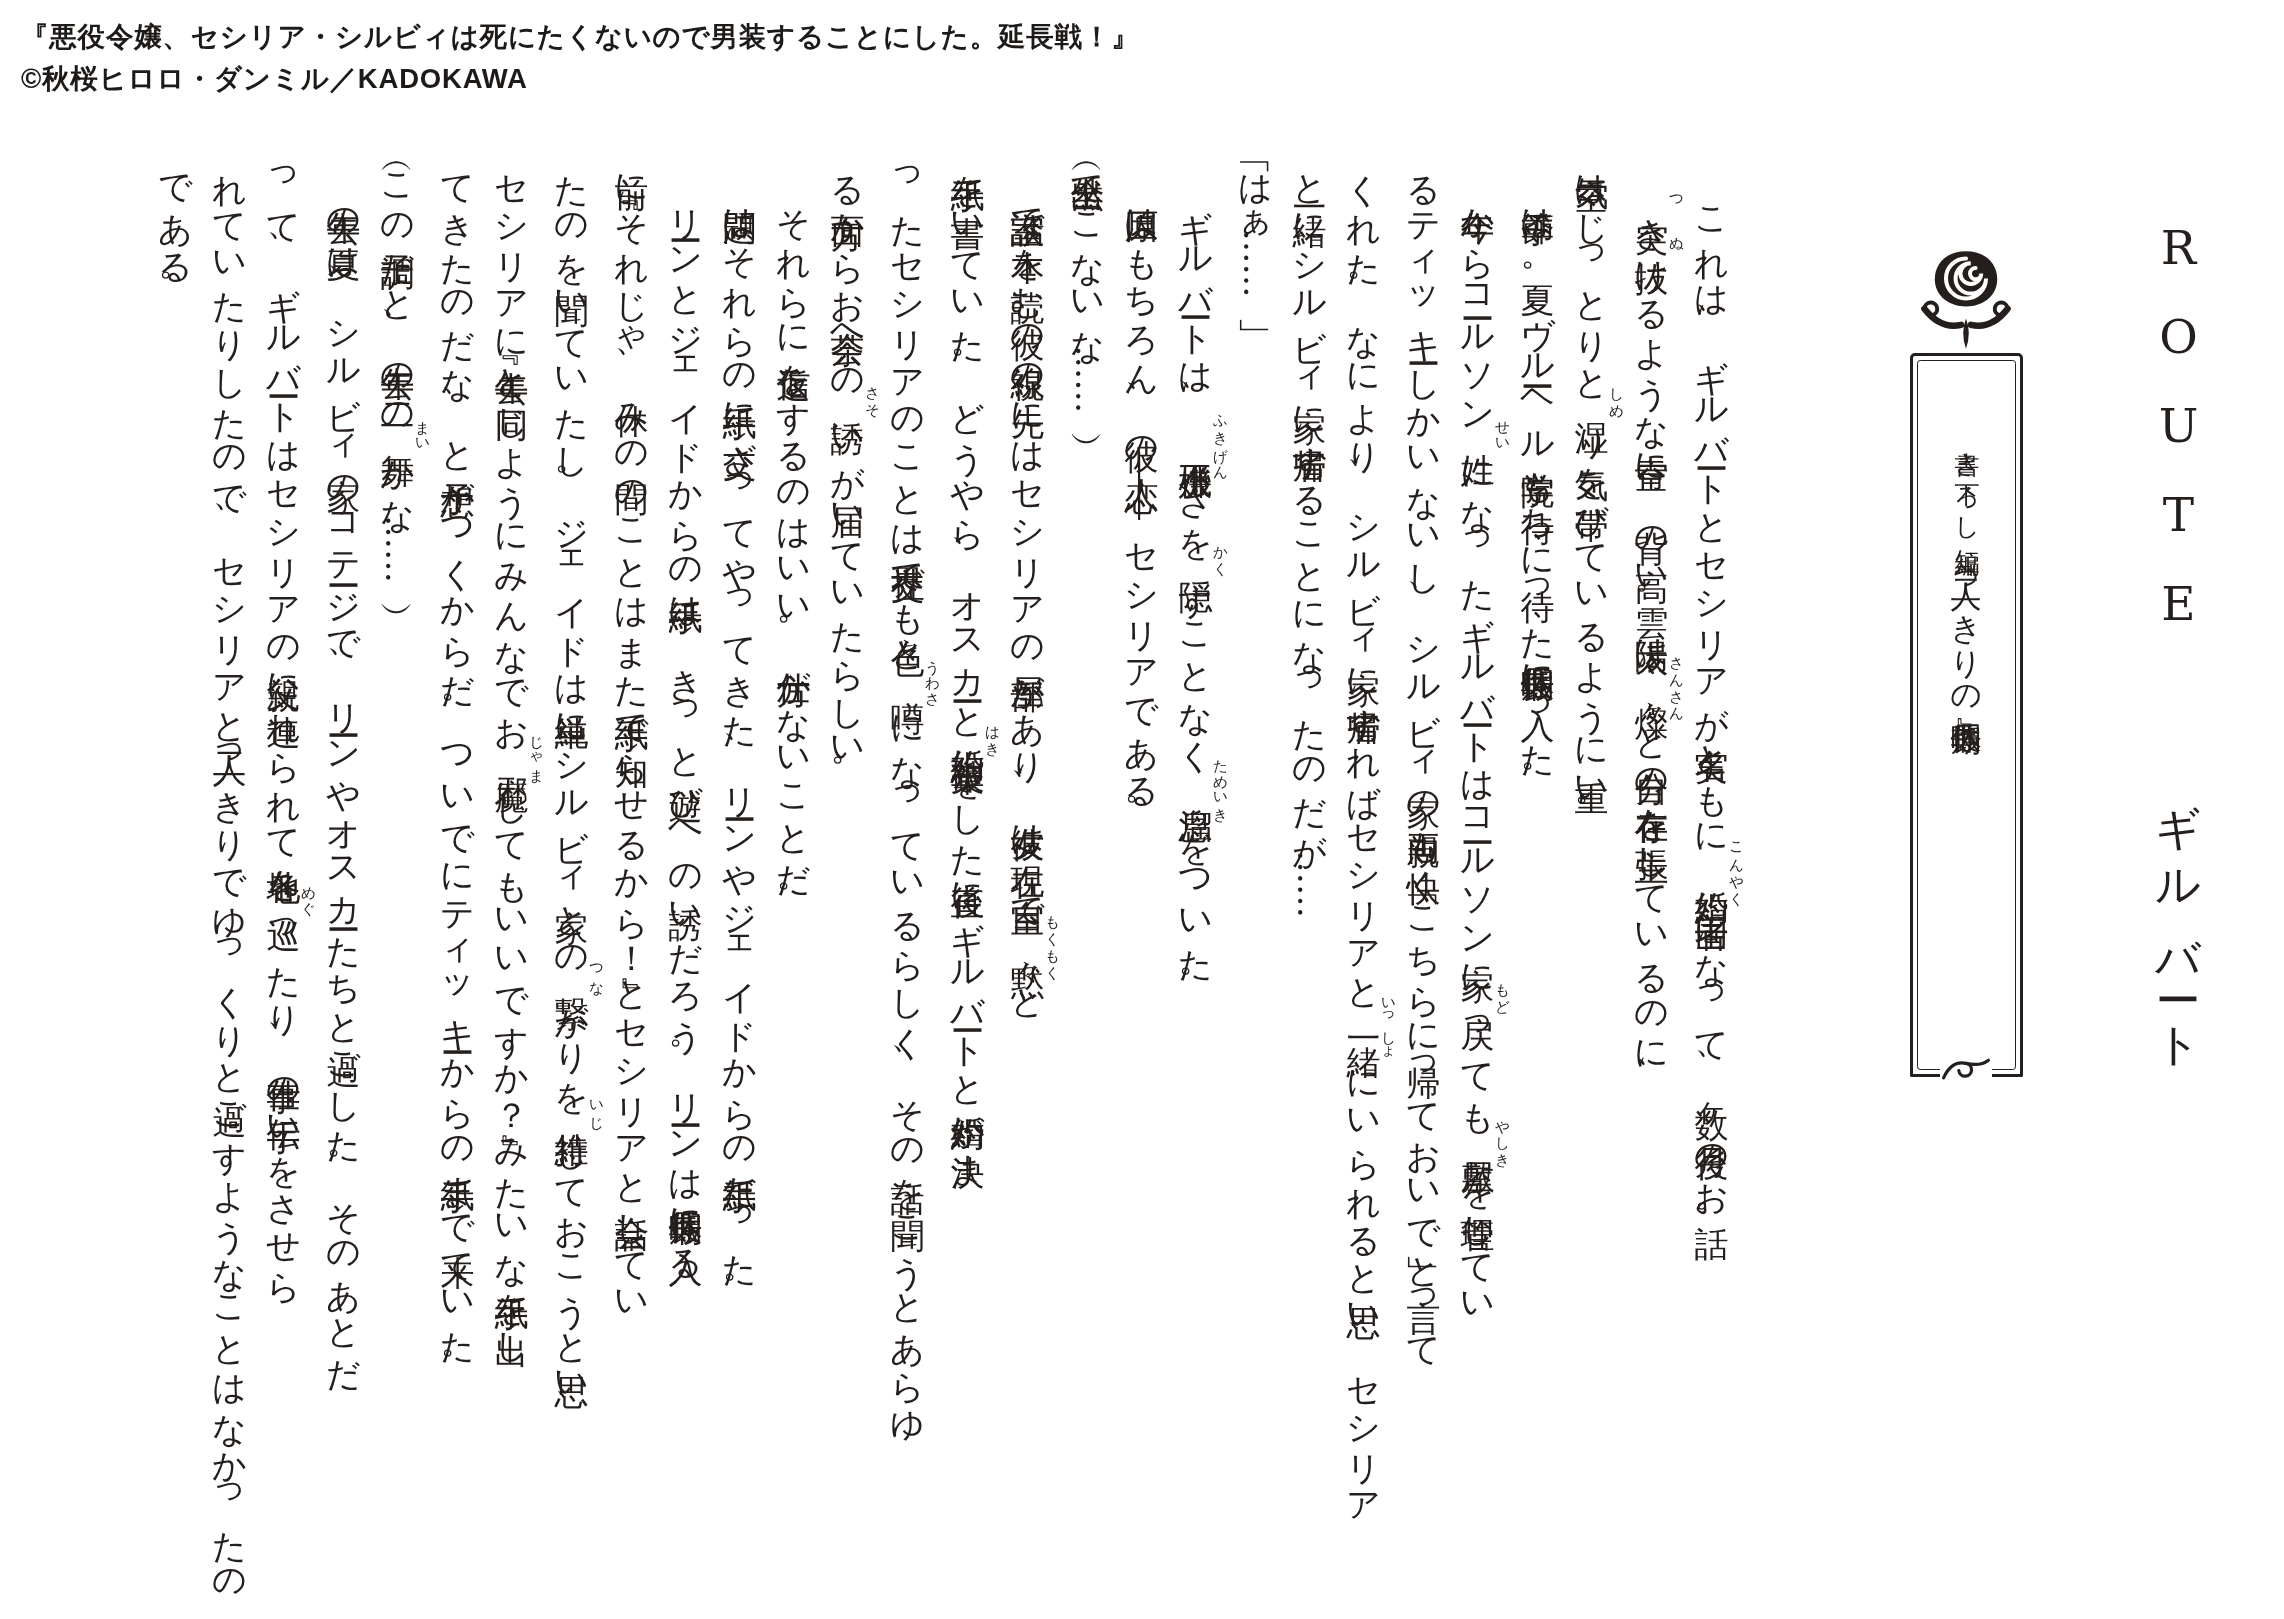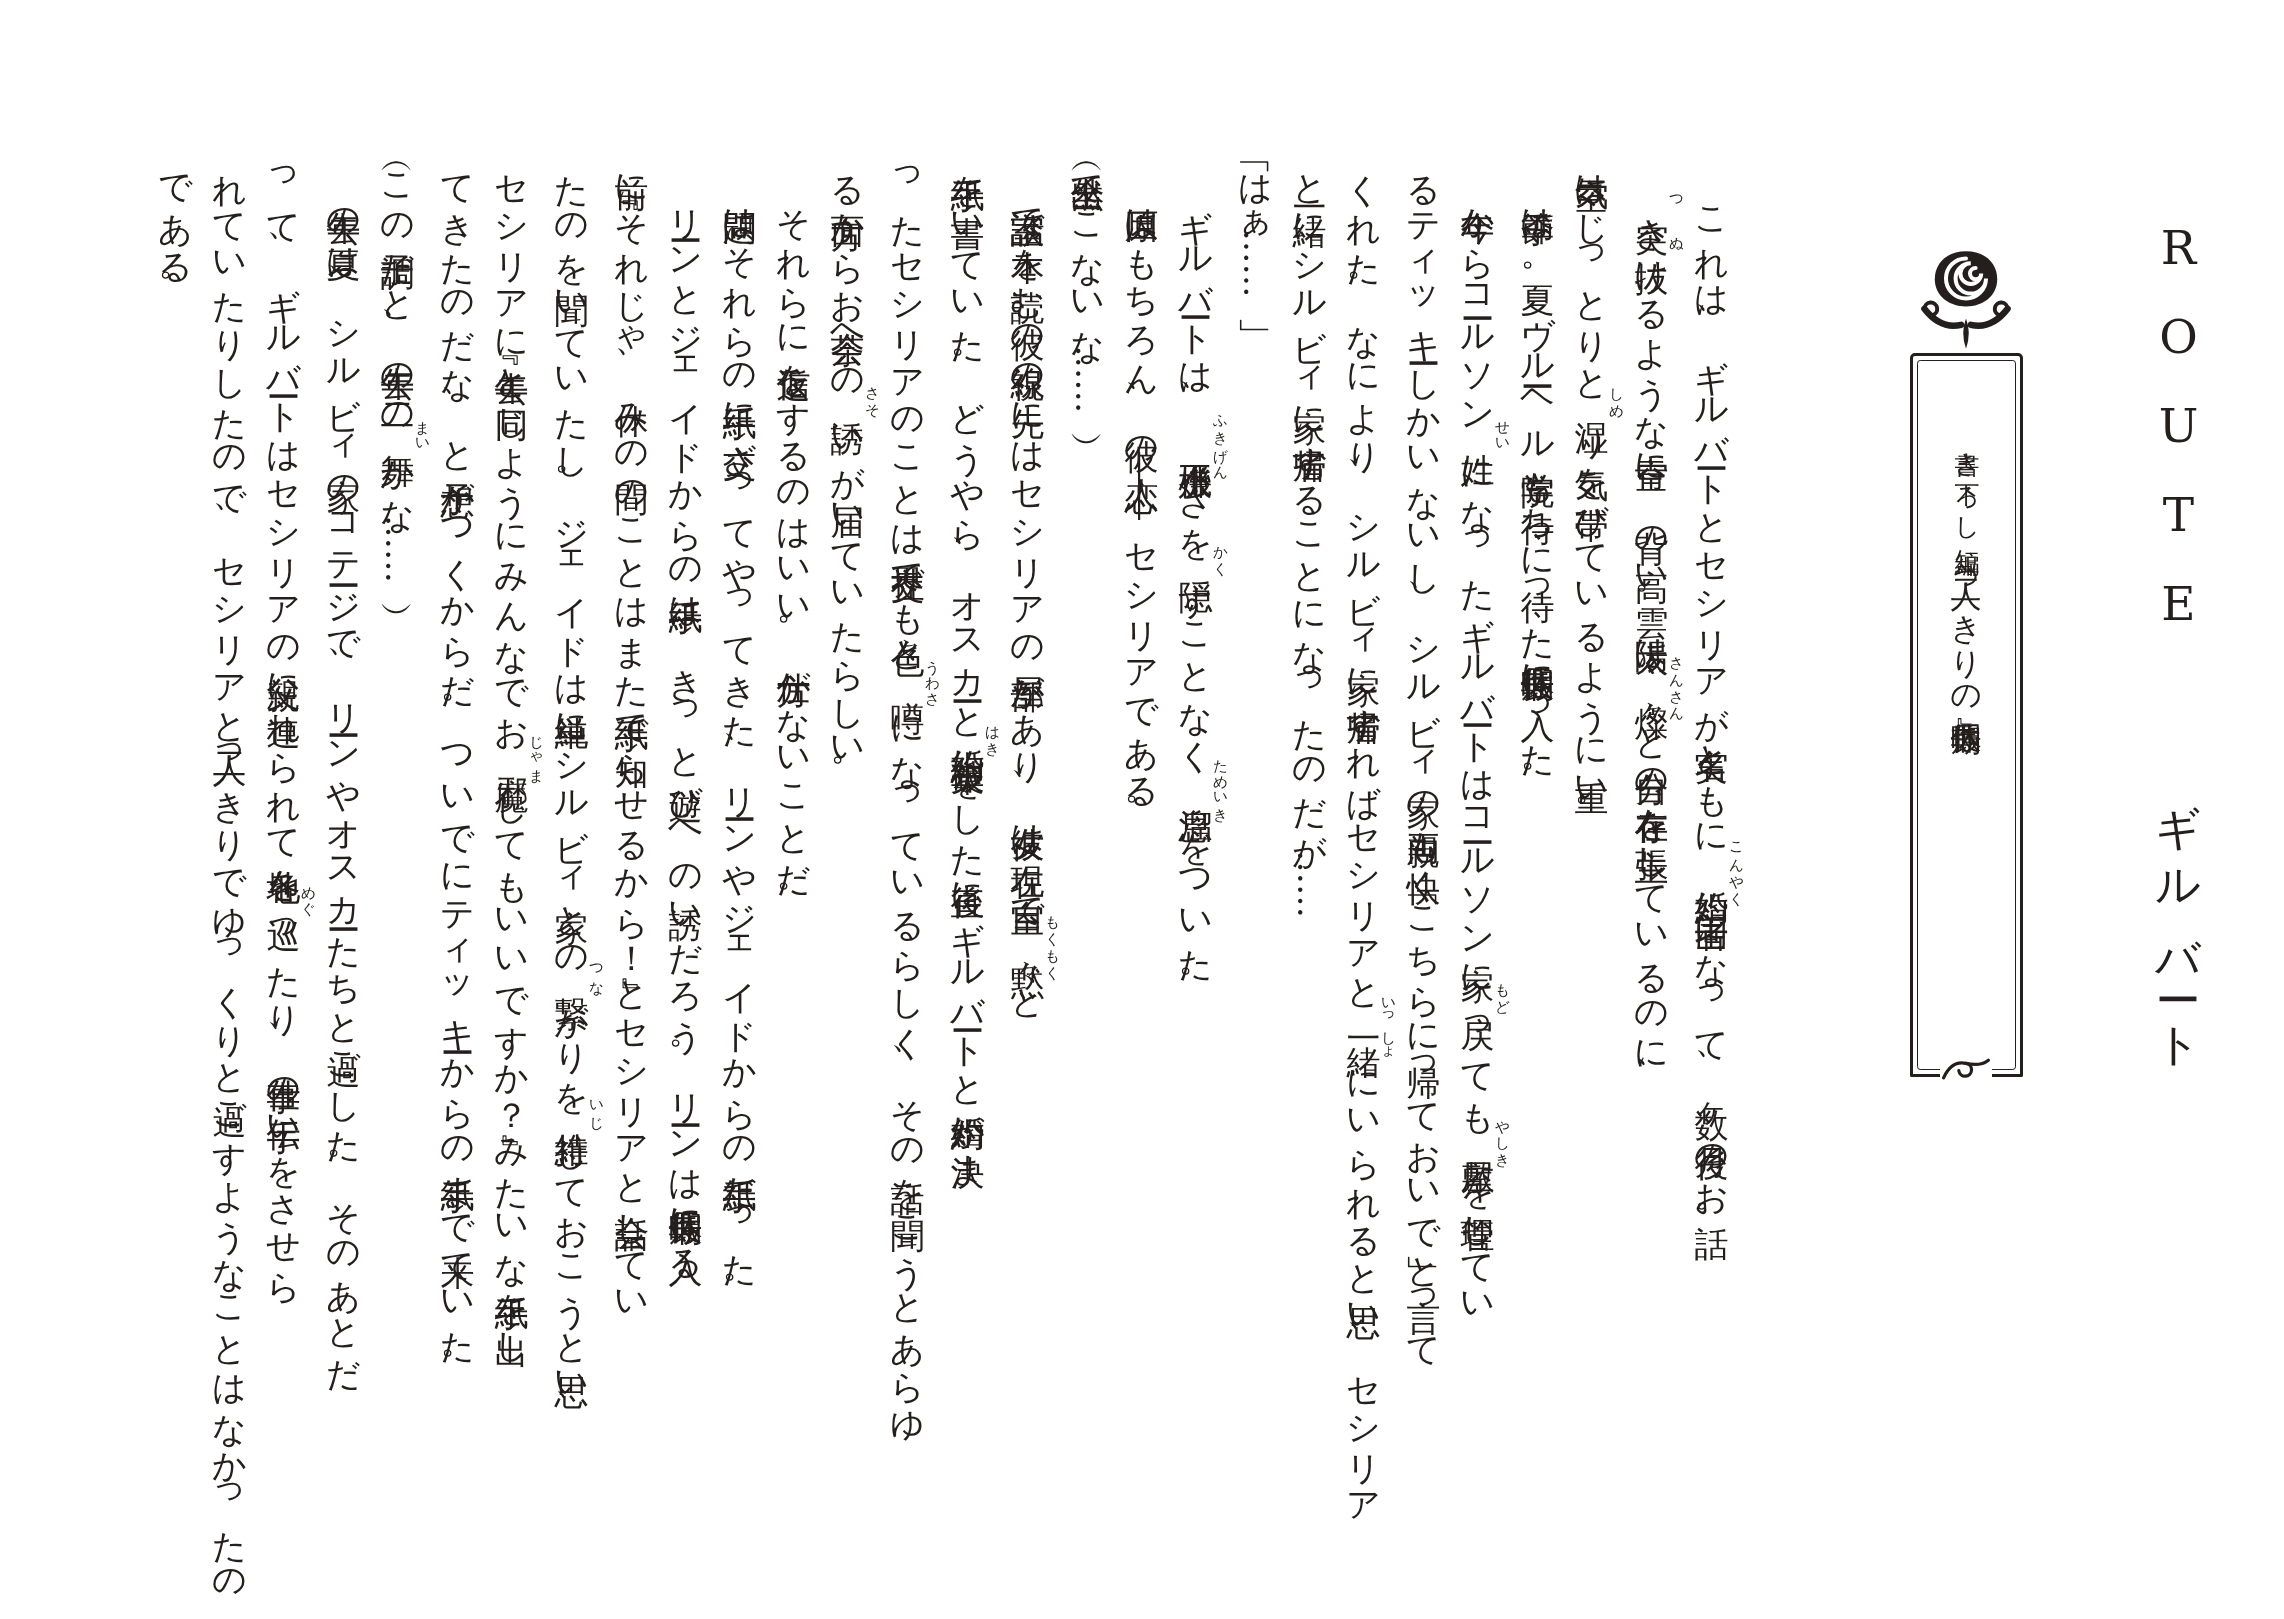--- a/index.html
+++ b/index.html
@@ -48,20 +48,24 @@
   .col{white-space:nowrap;}
   .col.indent{text-indent:34px;}
   ruby{ruby-align:center;}
   rt{font-size:14.6px;letter-spacing:0;}
 </style>
 </head>
 <body>
 
 <div class="page">
 
+  <div class="header">
+    <div>『悪役令嬢、セシリア・シルビィは死にたくないので男装することにした。延長戦！』</div>
+    <div>©秋桜ヒロロ・ダンミル／KADOKAWA</div>
+  </div>
 
   <div class="route-title"><span class="route-word">ROUTE</span><span class="character-name">ギルバート</span></div>
 
   <div class="banner">
     <svg class="rose" viewBox="0 0 120 130" aria-hidden="true">
       <path d="M60 4 C36 4 21 19 21 39 c0 21 18 34 39 34 c21 0 39 -13 39 -34 C99 19 84 4 60 4 Z" fill="#241f1c"></path>
       <path d="M60 13 a25 25 0 1 0 25 25 a19 19 0 1 1 -19 -19 a13 13 0 1 0 13 13 a7 7 0 1 1 -7 -7" fill="none" stroke="#ffffff" stroke-width="5" stroke-linecap="round"></path>
       <path d="M8 76 q20 26 46 20" fill="none" stroke="#241f1c" stroke-width="8" stroke-linecap="round"></path>
       <path d="M112 76 q-20 26 -46 20" fill="none" stroke="#241f1c" stroke-width="8" stroke-linecap="round"></path>
       <path d="M8 76 a8 8 0 1 1 10 8" fill="none" stroke="#241f1c" stroke-width="5"></path>

